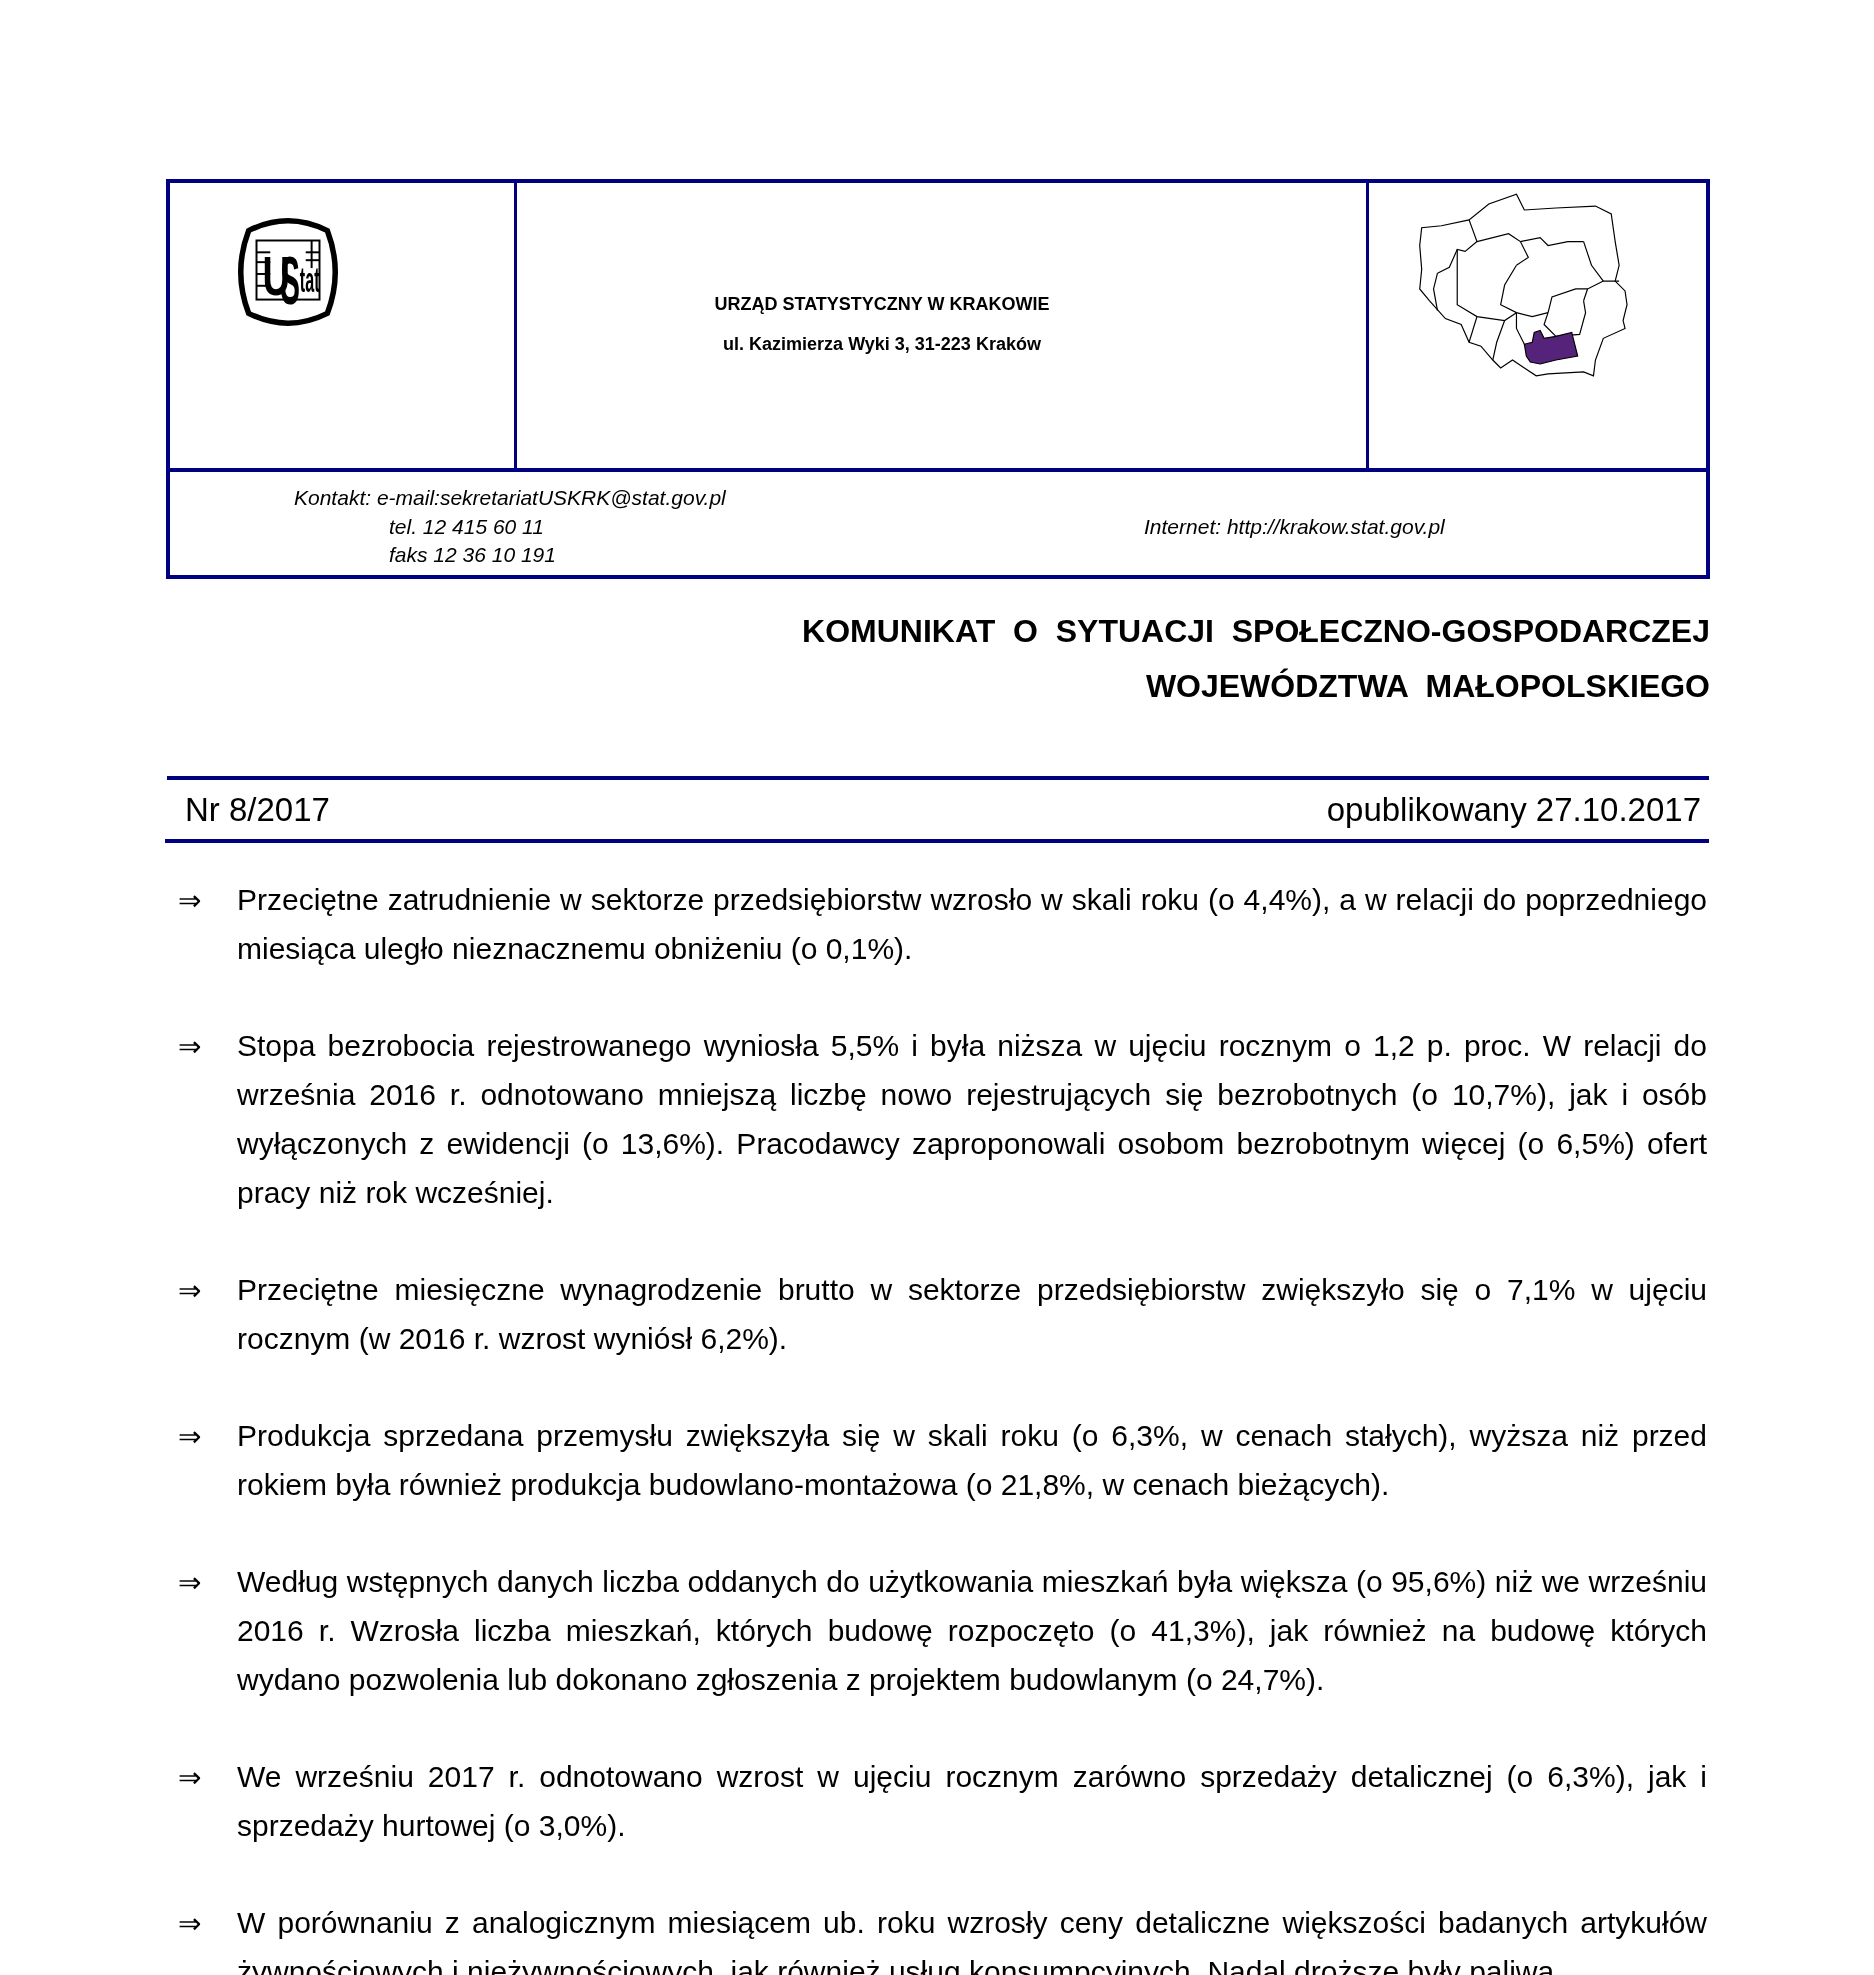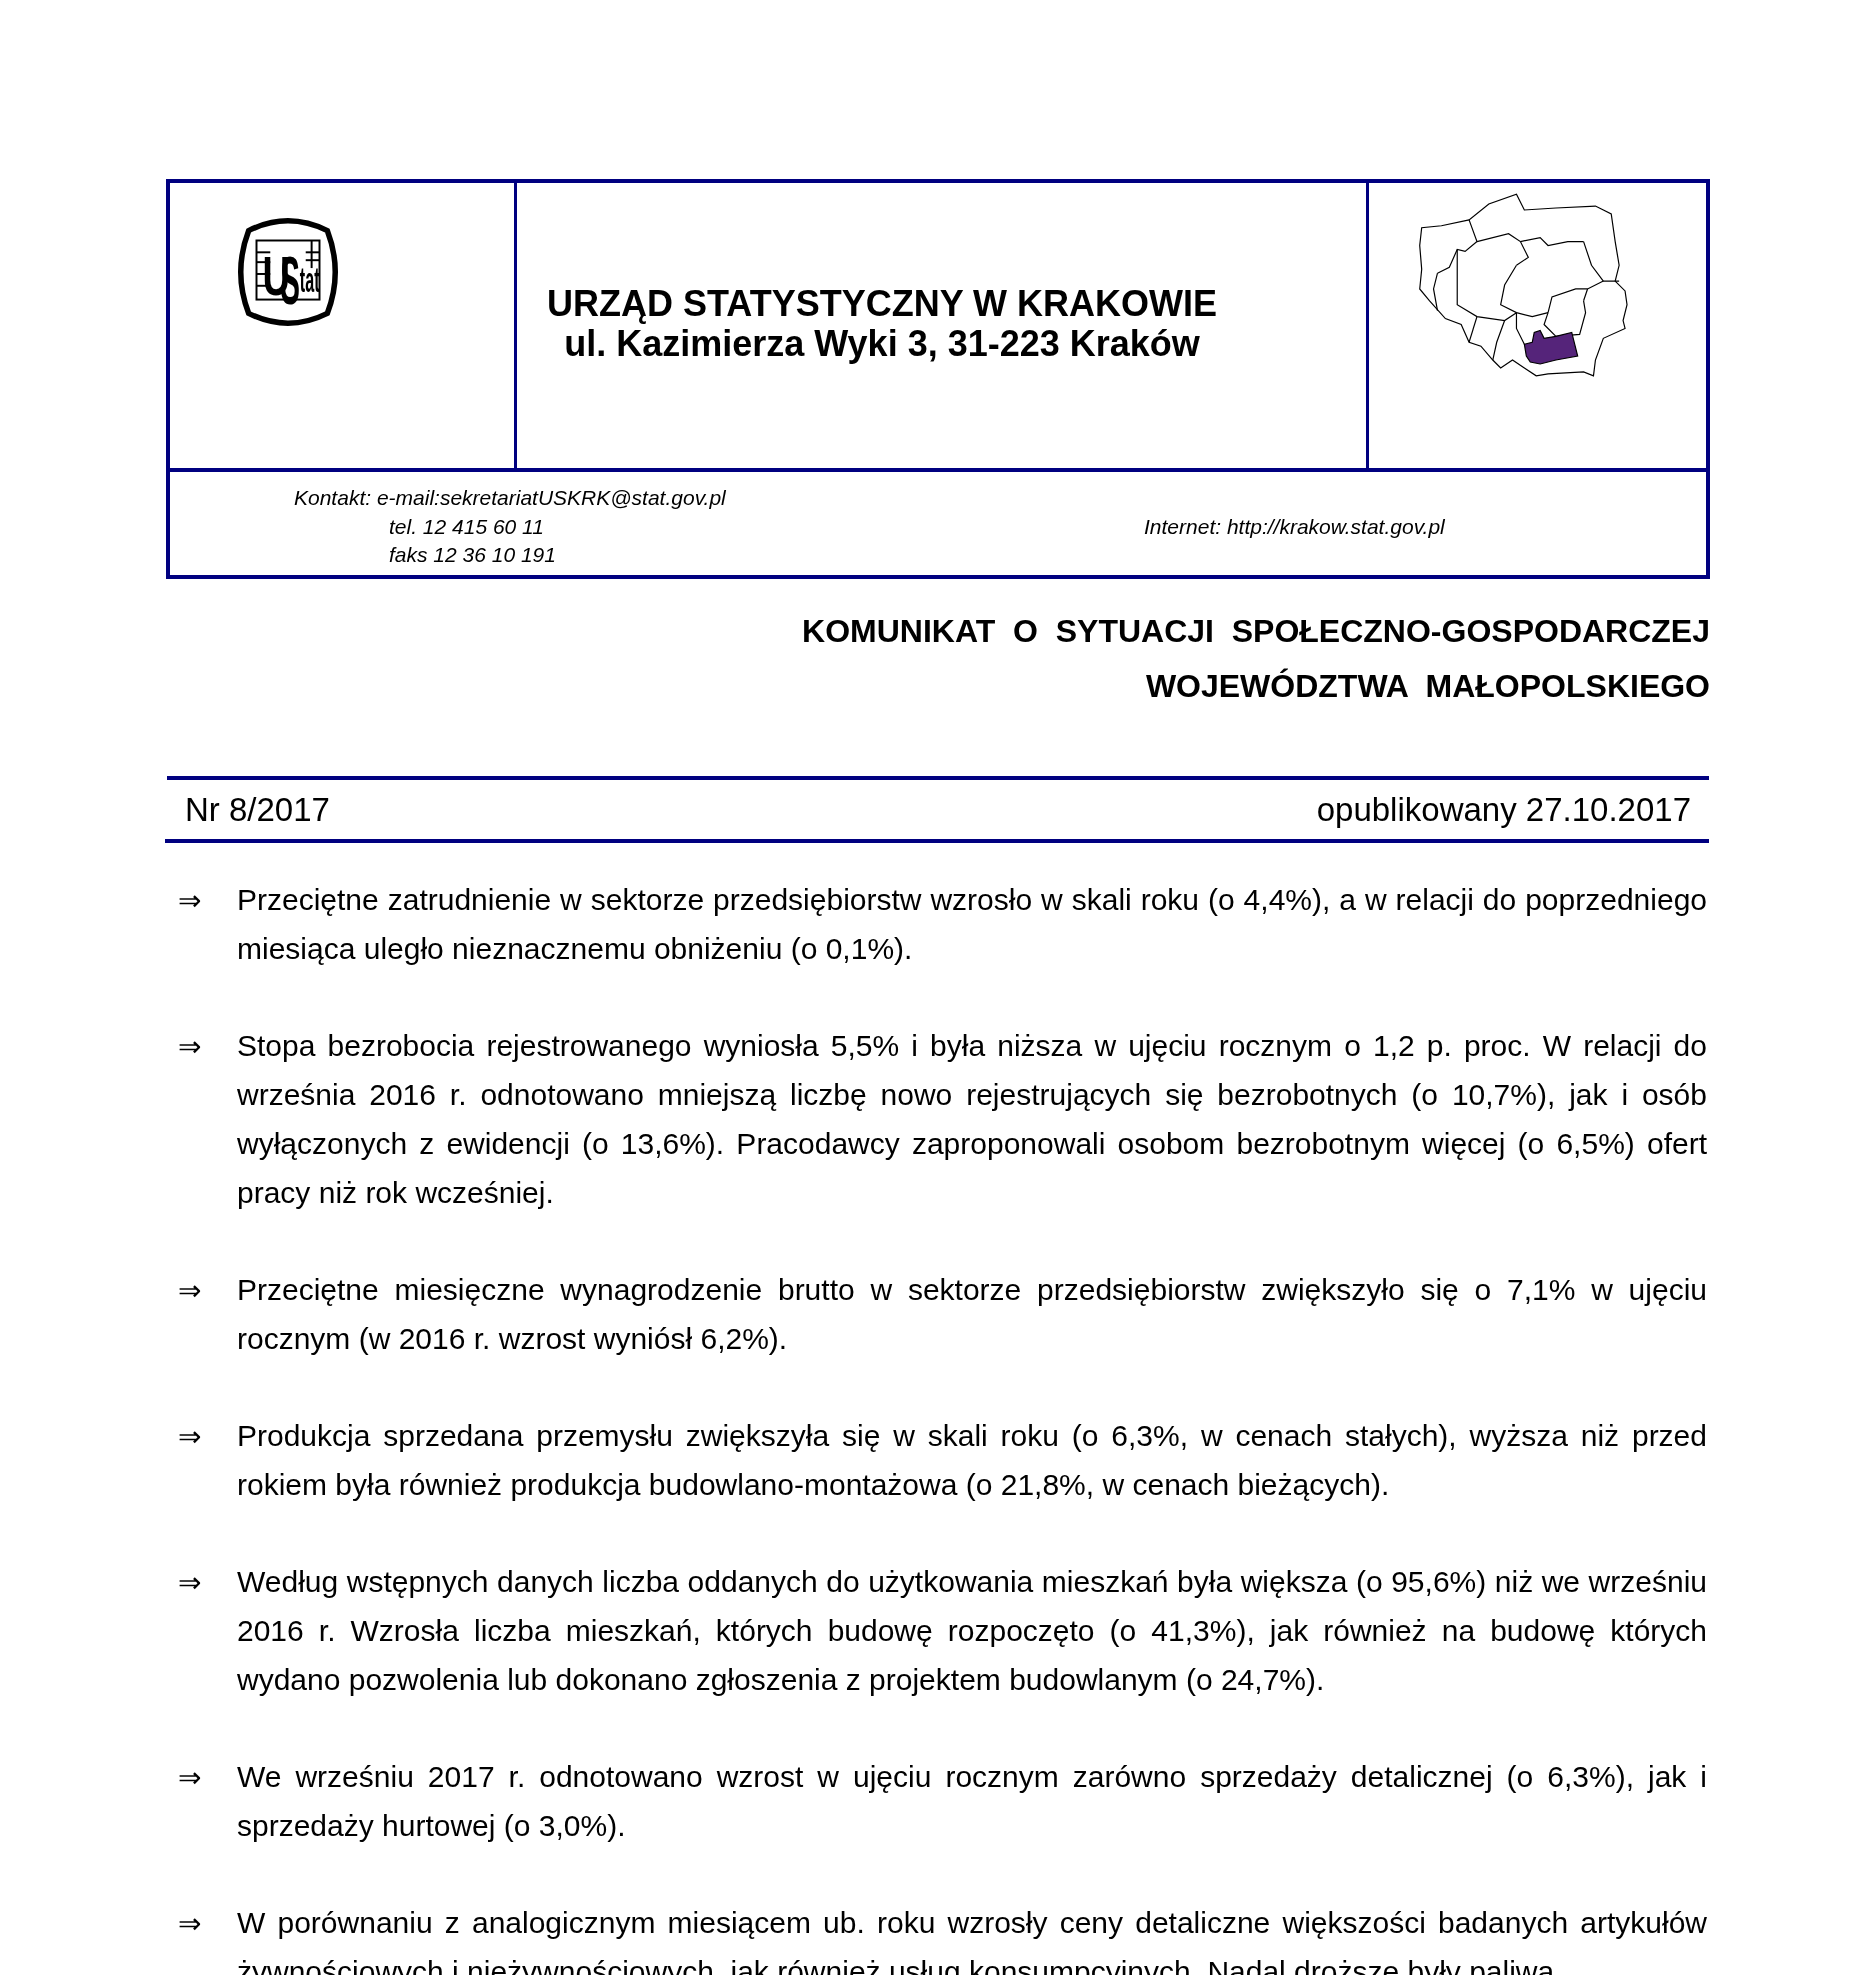--- a/index.html
+++ b/index.html
@@ -7,21 +7,21 @@
          font-family: "Liberation Sans", sans-serif; color: #000; }
   .abs { position: absolute; }
   .navy { background: #000080; }
   
   .hbox { left: 166px; top: 179px; width: 1544px; height: 400px;
           border: 4.3px solid #000080; box-sizing: border-box; }
   .hrow-div { left: 166px; top: 468px; width: 1544px; height: 4.3px; }
   .vcol1 { left: 514px; top: 179px; width: 3.2px; height: 292px; }
   .vcol2 { left: 1366px; top: 179px; width: 3.2px; height: 292px; }
   .org { left: 517px; top: 284px; width: 730px; text-align: center;
-         font-weight: bold; font-size: 36px; line-height: 40px; }
+         font-weight: bold; font-size: 18px; line-height: 40px; }
   .contact { font-size: 21px; line-height: 29px; white-space: nowrap; font-style: italic; }
   .title { left: 166px; width: 1544px; text-align: right; font-weight: bold;
            font-size: 32px; line-height: 55px; top: 604px; }
   .hline { height: 3.6px; }
   .nrrow { top: 786px; font-size: 33px; line-height: 47px; }
   .bullets { left: 178px; top: 875px; width: 1529px; }
   .bullet { display: flex; margin-bottom: 48px; }
   .arrow { width: 59px; flex: 0 0 59px; font-size: 28px; line-height: 49px;
            padding-top: 0.8px; }
   .btext { flex: 1; font-size: 30px; line-height: 49px; text-align: justify;
@@ -84,21 +84,21 @@
 <div class="abs contact" style="left:389px; top:540px;">faks 12 36 10 191</div>
 <div class="abs contact" style="left:1144px; top:512px;">Internet: http://krakow.stat.gov.pl</div>
 
 <div class="abs title">
   <div style="white-space:pre;">KOMUNIKAT  O  SYTUACJI  SPOŁECZNO-GOSPODARCZEJ</div>
   <div style="white-space:pre;">WOJEWÓDZTWA  MAŁOPOLSKIEGO</div>
 </div>
 
 <div class="abs navy hline" style="left:167px; top:776px; width:1542px;"></div>
 <div class="abs nrrow" style="left:185px;">Nr 8/2017</div>
-<div class="abs nrrow" style="right:184px; text-align:right;">opublikowany 27.10.2017</div>
+<div class="abs nrrow" style="right:174px; text-align:right;">opublikowany 27.10.2017</div>
 <div class="abs navy hline" style="left:165px; top:839px; width:1544px;"></div>
 
 <div class="abs bullets">
   <div class="bullet">
     <span class="arrow">⇒</span>
     <span class="btext">Przeciętne zatrudnienie w sektorze przedsiębiorstw wzrosło w skali roku (o 4,4%), a w relacji do poprzedniego miesiąca uległo nieznacznemu obniżeniu (o 0,1%).</span>
   </div>
   <div class="bullet">
     <span class="arrow">⇒</span>
     <span class="btext">Stopa bezrobocia rejestrowanego wyniosła 5,5% i była niższa w ujęciu rocznym o 1,2 p. proc. W relacji do września 2016 r. odnotowano mniejszą liczbę nowo rejestrujących się bezrobotnych (o 10,7%), jak i osób wyłączonych z ewidencji (o 13,6%). Pracodawcy zaproponowali osobom bezrobotnym więcej (o 6,5%) ofert pracy niż rok wcześniej.</span>

